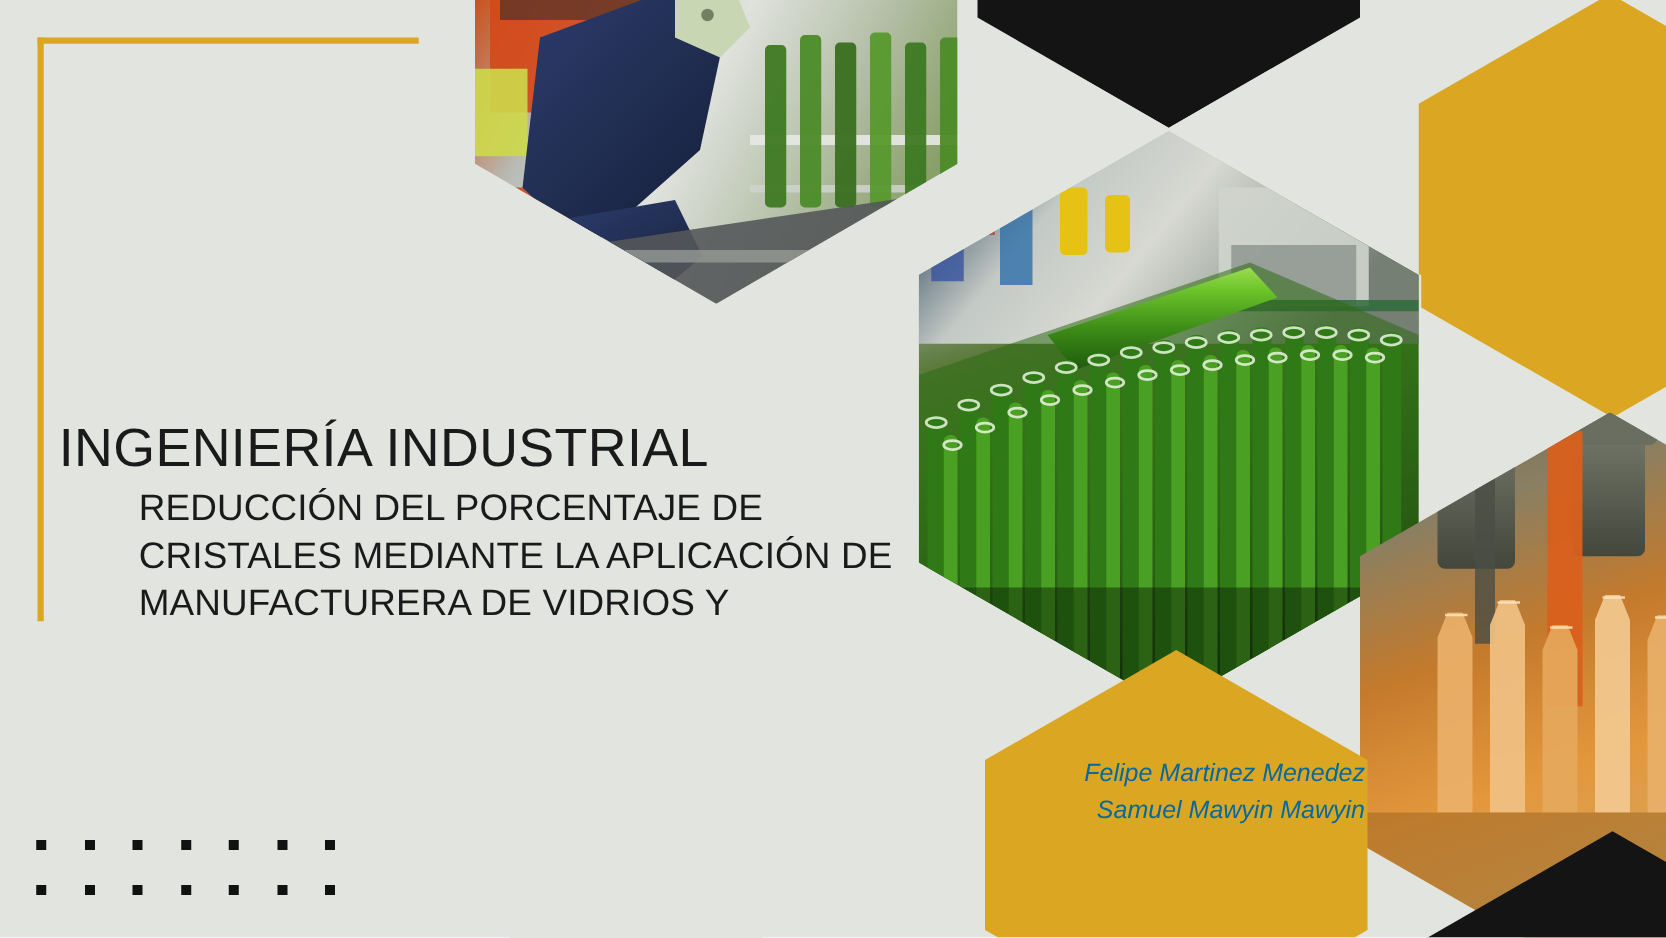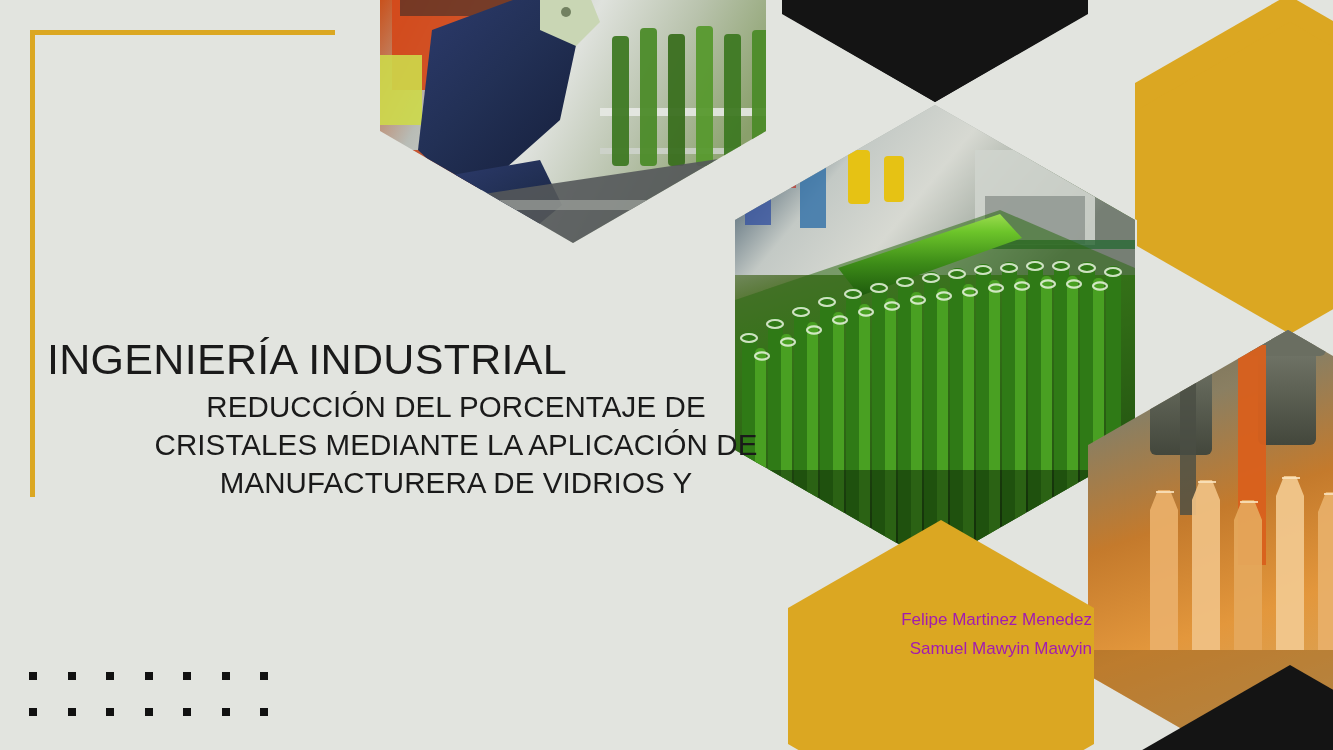--- a/index.html
+++ b/index.html
@@ -42,29 +42,28 @@
     font-size: 43px;
     font-weight: 400;
     letter-spacing: 0.3px;
     color: #1a1a1a;
     line-height: 1.08;
     white-space: nowrap;
     margin-top: 28px;
   }
   #title-sub {
     position: absolute;
-    left: 126px;
+    left: 111px;
     top: 388px;
     width: 660px;
     font-size: 29.5px;
     font-weight: 400;
     color: #1a1a1a;
     line-height: 38px;
     letter-spacing: 0.1px;
-    text-align: center;
   }
   #title-sub div { white-space: nowrap; }
 
   
   #dot-grid {
     position: absolute;
     left: 29px;
     top: 672px;
     display: grid;
     grid-template-columns: repeat(7, 38.5px);
@@ -91,24 +90,25 @@
   .hx-black { fill: #141414; }
   .hx-gold  { fill: #DBA722; }
 
   
   #authors {
     position: absolute;
     left: 790px;
     top: 605px;
     width: 302px;
     text-align: right;
-    font-size: 17px;
+    font-size: 20px;
     line-height: 29px;
-    color: #a21caf;
+    color: #0369a1;
     font-family: "Liberation Sans", sans-serif;
+    font-style: italic;
   }
   #authors div { white-space: nowrap; }
   #authors .nm { padding-right: 0px; }
   #authors .em { padding-right: 0px; }
 </style>
 </head>
 <body>
 
 <div id="slide">
 

